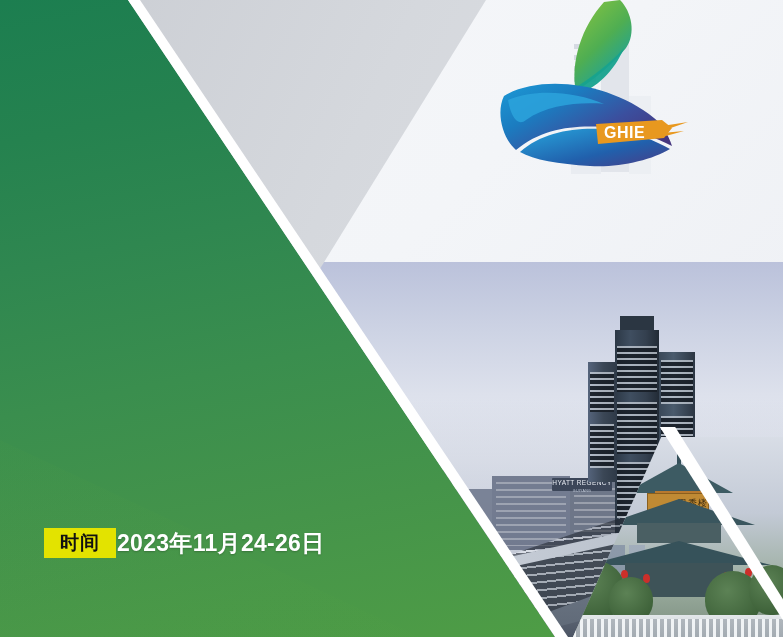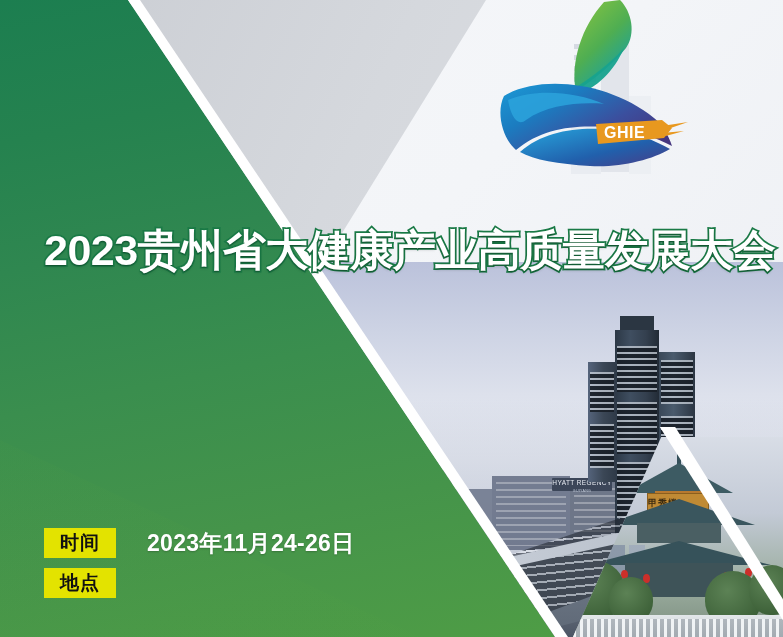--- a/index.html
+++ b/index.html
@@ -175,23 +175,22 @@
     border-left: 92px solid transparent;
     border-right: 92px solid transparent;
     border-bottom: 24px solid #36525a;
   }
   .pv-body1 { left: 82px; top: 54px; width: 48px; height: 12px; background:#b8792f; }
   .pv-body2 { left: 64px; top: 86px; width: 84px; height: 20px; background:#4a5f63; }
   .pv-body3 { left: 52px; top: 126px; width: 108px; height: 34px; background:#3e5358; }
   .pv-plaque {
     position:absolute; left: 74px; top: 56px; width: 62px; height: 20px;
     background:#c08a34; border:1px solid #8a5f1e;
-    color:#3a2a10; font-size:9px; text-align:left; line-height:18px;
+    color:#3a2a10; font-size:9px; text-align:right; line-height:18px;
     letter-spacing:1px;
-    font-weight:bold;
   }
   .pv-spire { left: 104px; top: 10px; width: 4px; height: 18px; background:#35505a; }
   .pv-tree {
     position:absolute; border-radius: 50% 50% 46% 46%;
     background: radial-gradient(circle at 40% 35%, #5c8255, #33562f);
   }
   .pv-railing {
     position:absolute; left:0; bottom:0; width:210px; height:22px;
     background: linear-gradient(to bottom,#e3e7ea,#c6ccd0);
   }
@@ -297,21 +296,21 @@
     color: #111111;
     font-size: 19px;
     font-weight: 700;
     display: flex;
     align-items: center;
     justify-content: center;
     letter-spacing: 1px;
     font-family: "Liberation Sans", "DejaVu Sans", sans-serif;
   }
   .info-text {
-    margin-left: 31px;
+    margin-left: 1px;
     color: #ffffff;
     font-size: 23px;
     font-weight: 700;
     letter-spacing: .3px;
     white-space: nowrap;
     text-shadow: 0 1px 2px rgba(0,0,0,.22);
     font-family: "Liberation Sans", "DejaVu Sans", sans-serif;
   }
 
   
@@ -440,26 +439,24 @@
                C 166 160, 132 168, 104 166 C 72 164, 48 160, 34 152 Z" fill="url(#swooshGrad2)"></path>
       <path d="M22 100 C 50 88, 90 92, 118 104 C 96 102, 62 104, 40 120 C 30 128, 24 112, 22 100 Z" fill="#2ba3dc" opacity=".85"></path>
 
       <path d="M110 124 L 176 120 L 186 128 L 178 138 L 112 144 Z" fill="#e8981f"></path>
       <path d="M176 126 L 202 122 L 176 131 Z M176 133 L 198 131 L 176 137 Z" fill="#e8981f"></path>
       <text x="118" y="138" font-family="Liberation Sans, sans-serif" font-size="16" font-weight="700" fill="#ffffff" letter-spacing="0.5">GHIE</text>
     </svg>
   </div>
 
   <div class="title-wrap">
-    <div class="title-line l1">2023贵州省大健康产业高质量发展大会</div>
   </div>
 
   <div class="info">
     <div class="info-row">
       <div class="badge">时间</div>
       <div class="info-text">2023年11月24-26日</div>
     </div>
     <div class="info-row">
-      <div class="badge">地点</div>
     </div>
   </div>
 
 </div>
 
 </body></html>

